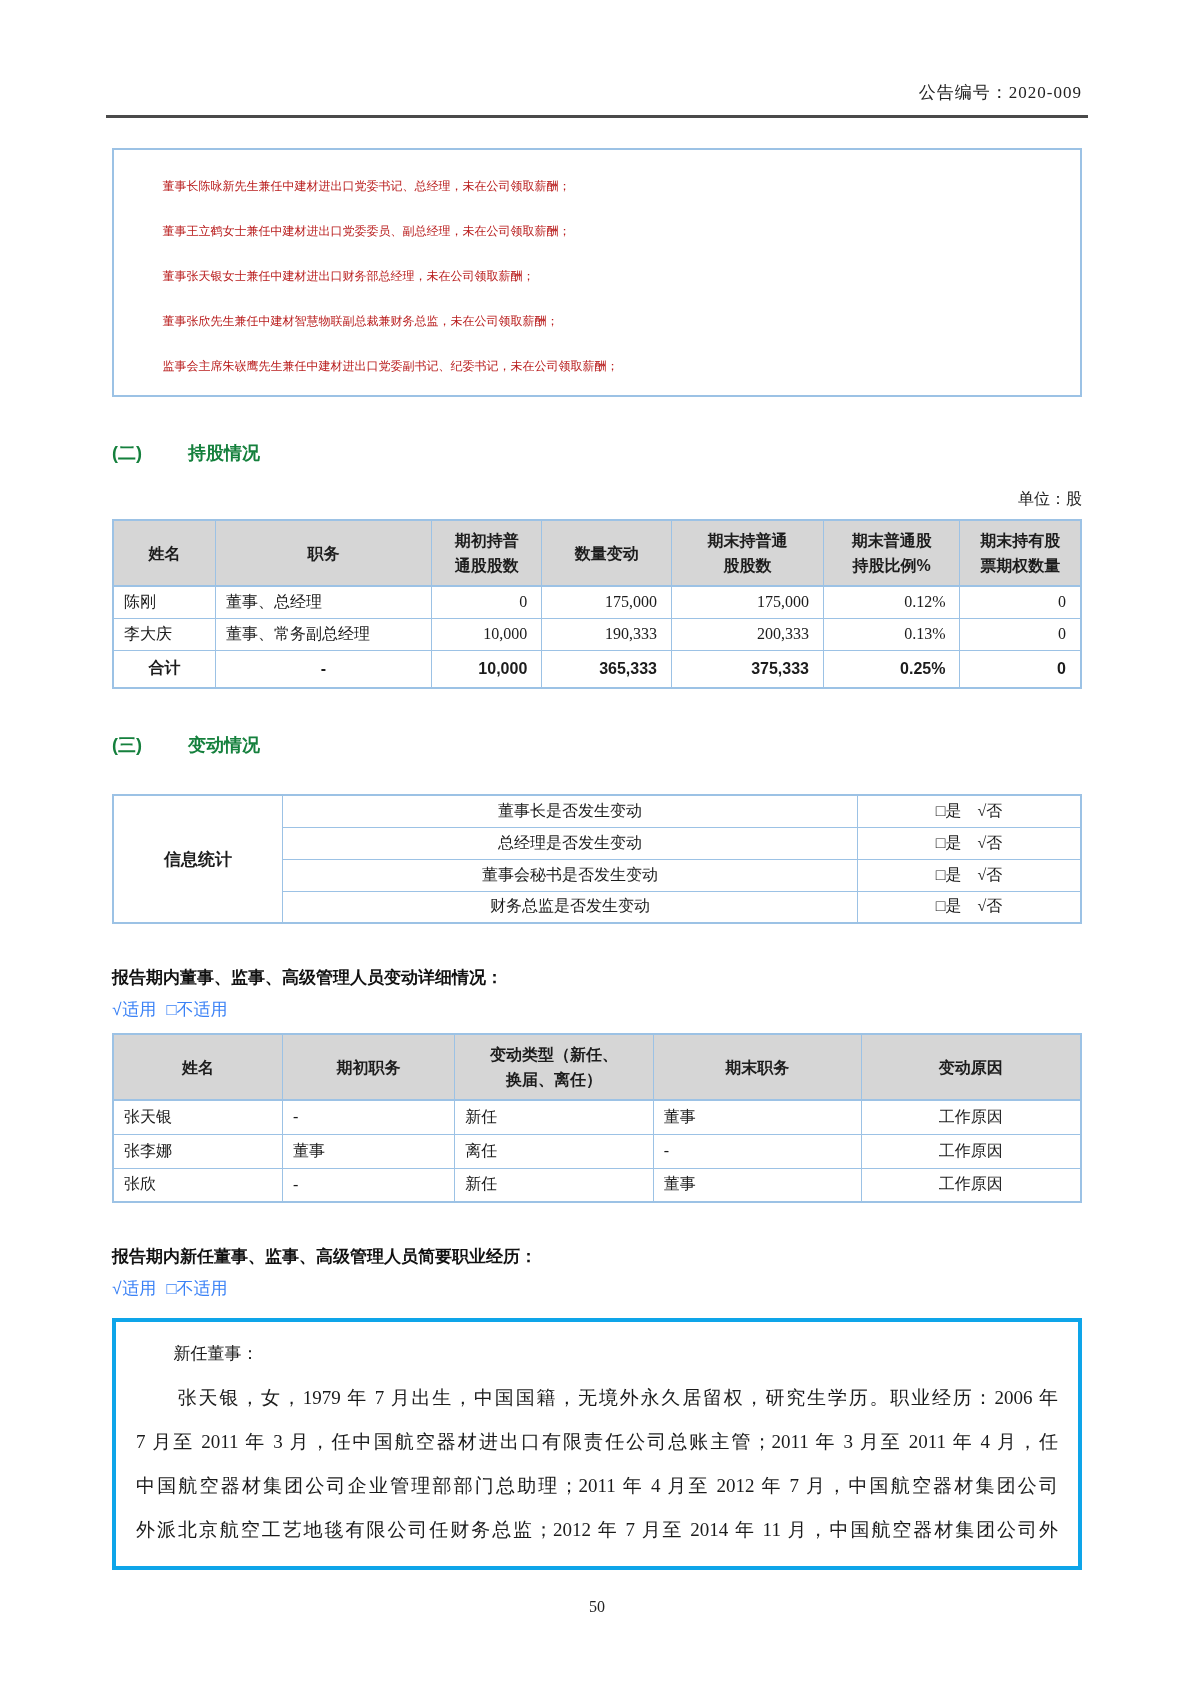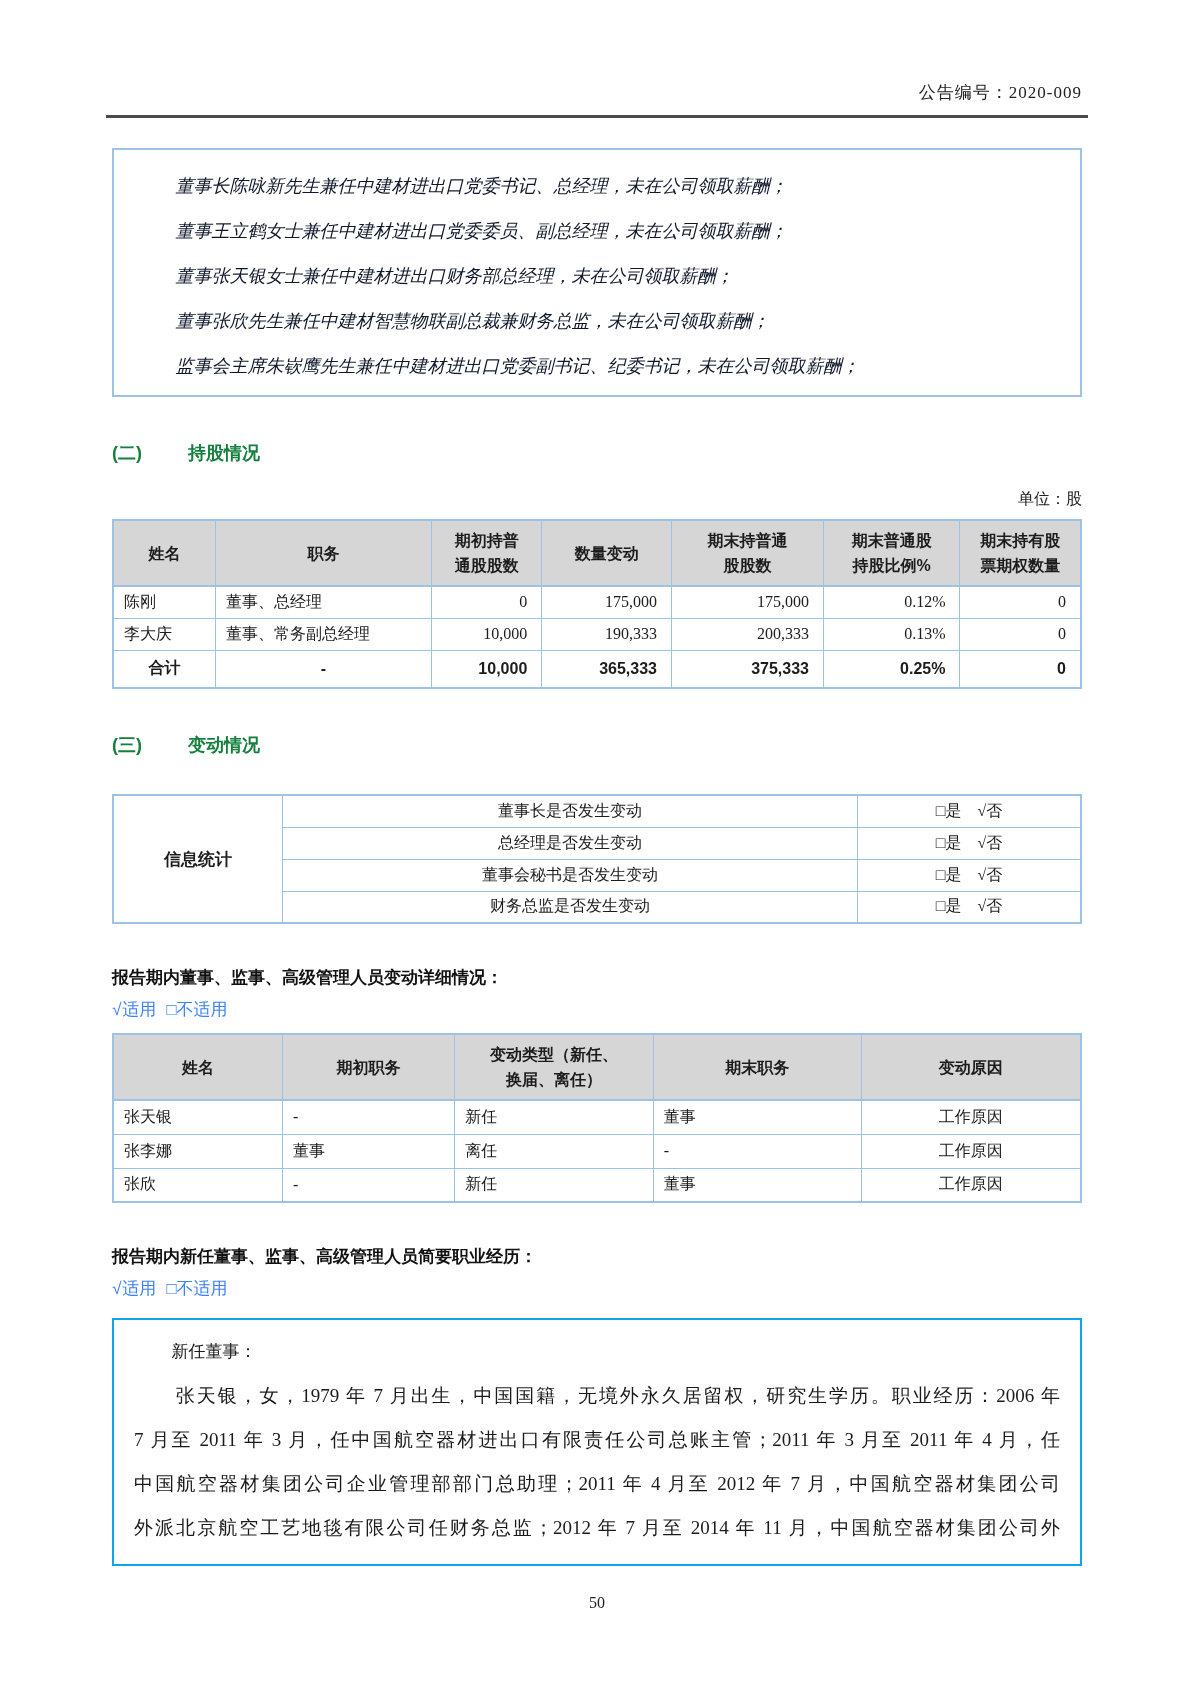--- a/index.html
+++ b/index.html
@@ -33,25 +33,24 @@
     background: #4a4a4a;
   }
   
   .info-box {
     margin-top: 30px;
     border: 2px solid #9cc2e5;
     background: #ffffff;
     padding: 14px 22px 6px 22px;
   }
   .info-box p {
-    font-size: 18px;
+    font-size: 12px;
     line-height: 45px;
     text-indent: 2.2em;
-    color: #0f172a;
-    font-style: italic;
+    color: #b91c1c;
   }
   
   .section-heading {
     margin-top: 44px;
     font-family: "Liberation Sans", "DejaVu Sans", sans-serif;
     font-weight: bold;
     font-size: 18px;
     color: #15803d;
   }
   .section-heading .sec-title { margin-left: 46px; }
@@ -114,21 +113,21 @@
     margin-top: 9px;
     font-size: 17px;
     color: #3b82f6;
     font-family: Liberation Mono, monospace;
   }
   table.t3 { margin-top: 12px; }
   .t3 td { height: 34px; }
   
   .career-box {
     margin-top: 18px;
-    border: 2px solid #0ea5e9;
+    border: 4px solid #0ea5e9;
     padding: 10px 20px 14px 20px;
   }
   .career-box .intro {
     font-size: 17px;
     line-height: 44px;
     text-indent: 2.2em;
   }
   .career-box .jline {
     font-size: 19px;
     line-height: 44px;

